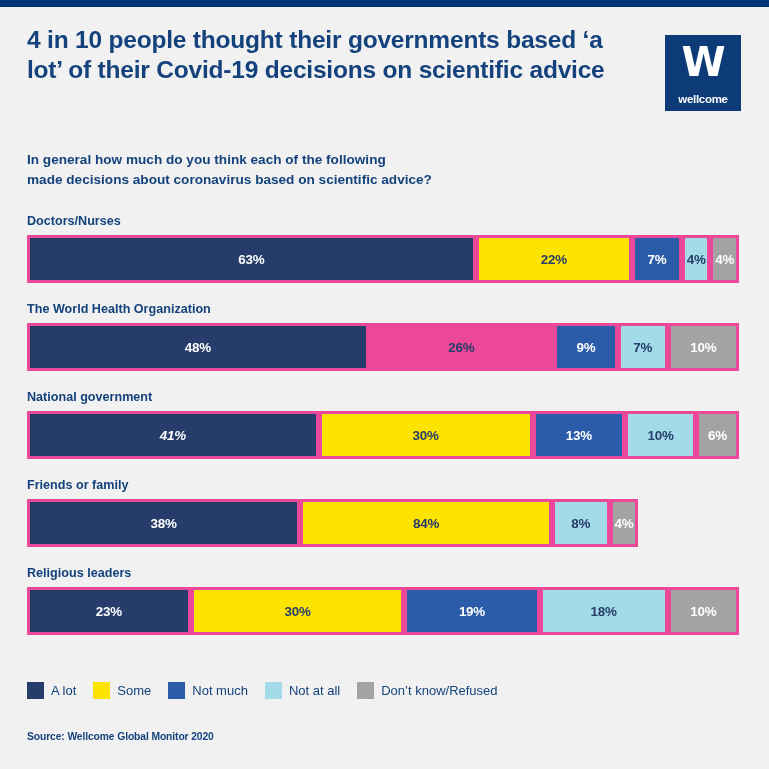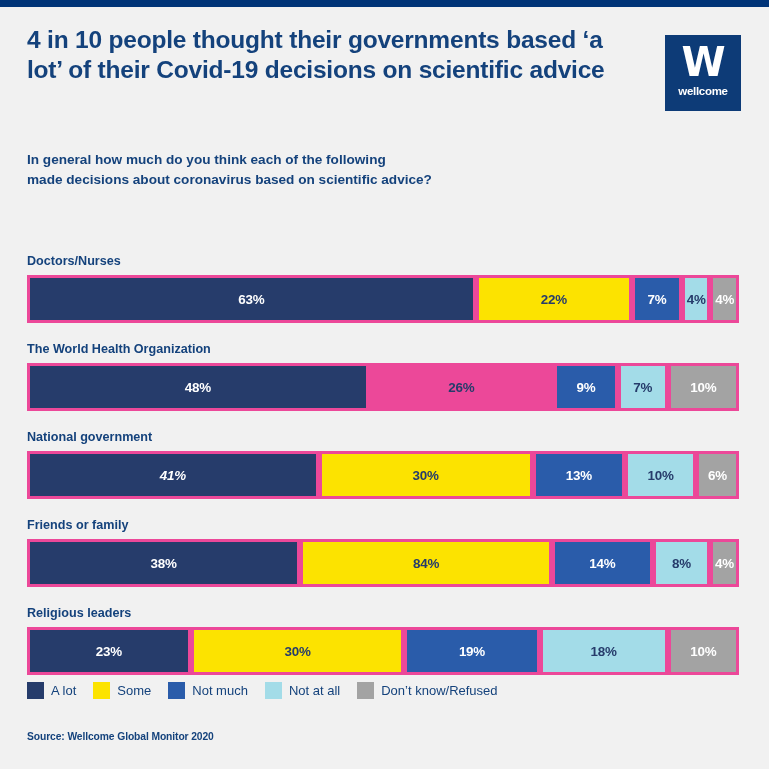--- a/index.html
+++ b/index.html
@@ -63,21 +63,21 @@
     width: 76px;
     text-align: center;
     font-size: 40px;
     font-weight: bold;
     line-height: 46px;
     font-family: "DejaVu Sans", sans-serif;
     letter-spacing: -1px;
   }
   #logo-word {
     position: absolute;
-    bottom: 14px;
+    bottom: 6px;
     left: 0;
     width: 76px;
     text-align: center;
     font-size: 11.5px;
     font-weight: bold;
     letter-spacing: -0.3px;
   }
   #subtitle {
     position: absolute;
     top: 143px;
@@ -87,21 +87,20 @@
     font-weight: bold;
     line-height: 20px;
     color: #14427c;
   }
   
   #chart {
     position: absolute;
     top: 207px;
     left: 27px;
     width: 712px;
-    margin-top: 40px;
   }
   .row {
     position: relative;
     margin-bottom: 19px;
   }
   .row-label {
     font-size: 12.6px;
     font-weight: bold;
     color: #14427c;
     margin-bottom: 6px;
@@ -246,23 +245,20 @@
       </div>
       <div class="row">
         <div class="row-label">Friends or family</div>
         <div class="bar">
           <div class="seg" style="flex: 0 0 38.3838%; background: rgb(38, 60, 107);">
             <span class="seg-label" style="color: rgb(255, 255, 255);">38%</span>
           </div>
           <div class="seg" style="flex: 0 0 35.3535%; background: rgb(252, 227, 0);">
             <span class="seg-label" style="color: rgb(38, 60, 107);">84%</span>
           </div>
-          <div class="seg" style="flex: 0 0 14.1414%; background: rgb(42, 92, 170);">
-            <span class="seg-label" style="color: rgb(255, 255, 255);">14%</span>
-          </div>
           <div class="seg" style="flex: 0 0 8.08081%; background: rgb(163, 220, 232);">
             <span class="seg-label" style="color: rgb(38, 60, 107);">8%</span>
           </div>
           <div class="seg" style="flex: 0 0 4.0404%; background: rgb(163, 163, 163);">
             <span class="seg-label" style="color: rgb(255, 255, 255);">4%</span>
           </div>
         </div>
       </div>
       <div class="row">
         <div class="row-label">Religious leaders</div>

